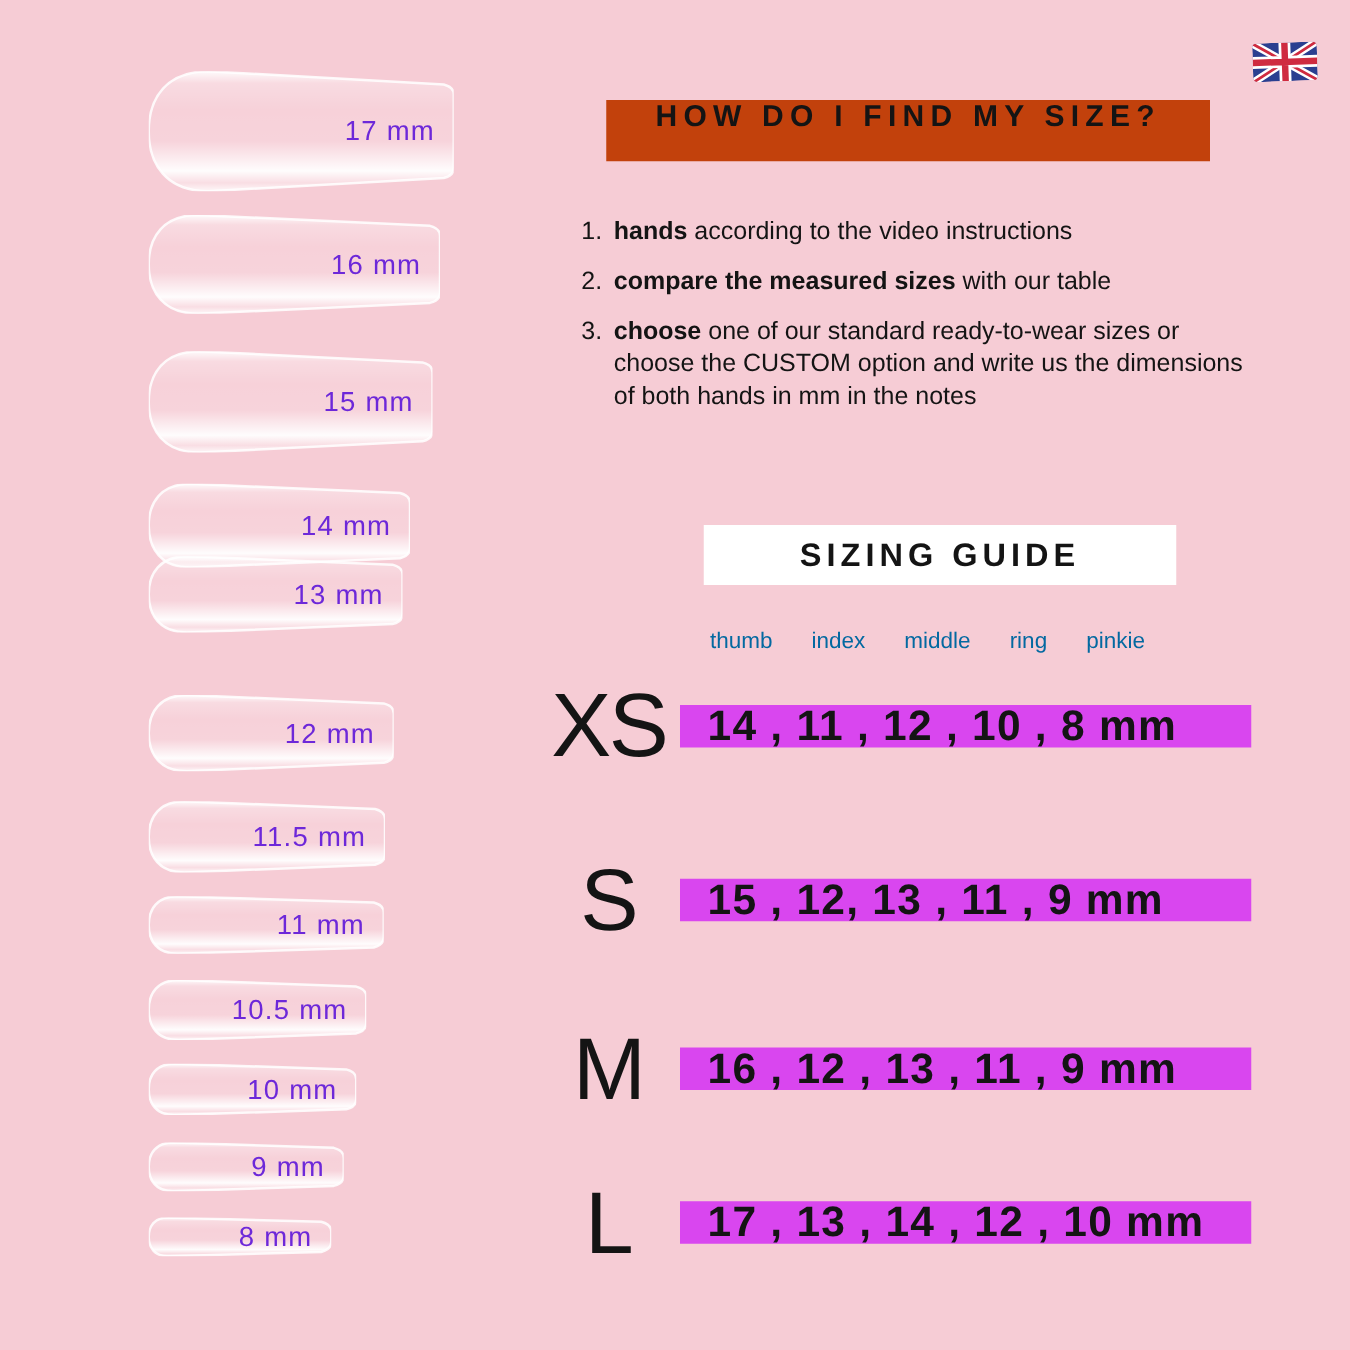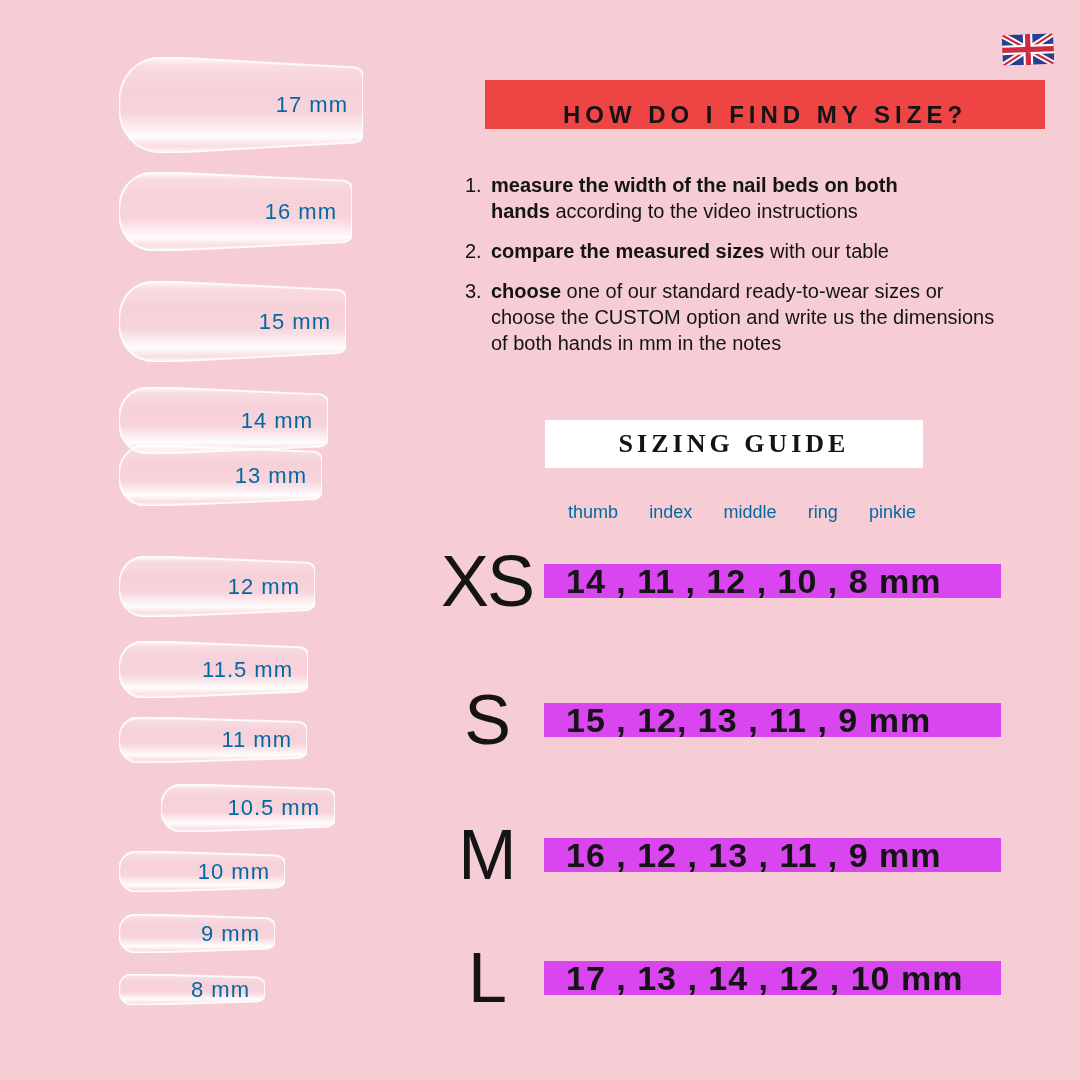--- a/index.html
+++ b/index.html
@@ -10,38 +10,38 @@
     font-family:"Liberation Sans", sans-serif;
     color:#141414;
     overflow:hidden;
   }
   
   .nail{position:absolute;left:119px;}
   .nail svg{display:block;}
   .nail-label{
     position:absolute;right:15px;top:50%;
     transform:translateY(-50%);
-    font-size:22px;font-weight:400;letter-spacing:1px;color:#0369a1;
+    font-size:22px;font-weight:400;letter-spacing:1px;color:#6d28d9;
     white-space:nowrap;
   }
   
   .howto-box{
-    position:absolute;left:485px;top:80px;width:560px;height:49px;
-    background:#ef4444;display:flex;align-items:flex-end;justify-content:center;
+    position:absolute;left:485px;top:80px;width:483px;height:49px;
+    background:#c2410c;display:flex;align-items:flex-start;justify-content:center;
   }
   .howto-title{font-size:24px;font-weight:bold;letter-spacing:5px;white-space:nowrap;}
   .steps{position:absolute;left:465px;top:172px;width:570px;}
   .step{display:flex;margin-bottom:14px;font-size:20px;line-height:26px;}
   .step-number{width:26px;flex:none;}
   .step-text b{font-weight:bold;}
   .step-line{white-space:nowrap;}
   
   .guide-box{
-    position:absolute;left:545px;top:420px;width:378px;height:48px;
-    background:#ffffff;display:flex;align-items:center;justify-content:center;font-family:Liberation Serif, serif;
+    position:absolute;left:563px;top:420px;width:378px;height:48px;
+    background:#ffffff;display:flex;align-items:center;justify-content:center;
   }
   .guide-title{font-size:26px;font-weight:bold;letter-spacing:4px;white-space:nowrap;}
   .finger-row{
     position:absolute;left:568px;top:502px;width:348px;
     display:flex;justify-content:space-between;
     font-size:18px;color:#0369a1;
   }
   .size-row{
     position:absolute;left:430px;width:571px;height:66px;
     display:flex;align-items:center;
@@ -99,21 +99,20 @@
   </svg>
 
   <div class="howto-box">
     <span class="howto-title">HOW DO I FIND MY SIZE?</span>
   </div>
 
   <div class="steps">
       <div class="step">
         <div class="step-number">1.</div>
         <div class="step-text">
-          <div class="step-line"><b>measure the width of the nail beds on both</b></div>
           <div class="step-line"><b>hands</b><span> according to the video instructions</span></div>
         </div>
       </div>
       <div class="step">
         <div class="step-number">2.</div>
         <div class="step-text">
           <div class="step-line"><b>compare the measured sizes</b><span> with our table</span></div>
         </div>
       </div>
       <div class="step">
@@ -203,21 +202,21 @@
         <path d="M 28.5 0 L 181 6.2700000000000005 Q 189 8.27 189 14.27 L 189 42.73 Q 189 48.73 181 50.73 L 28.5 57 C 8.549999999999999 57 0 44.46 0 28.5 C 0 12.540000000000001 8.549999999999999 0 28.5 0 Z" fill="url(#nailGrad)" stroke="rgba(255,255,255,0.85)" stroke-width="2"></path>
       </svg>
       <span class="nail-label">11.5 mm</span>
     </div>
     <div class="nail" style="top: 717px; width: 188px; height: 46px;">
       <svg width="188" height="46" viewBox="0 0 188 46">
         <path d="M 23 0 L 180 5.06 Q 188 7.06 188 13.059999999999999 L 188 32.94 Q 188 38.94 180 40.94 L 23 46 C 6.8999999999999995 46 0 35.88 0 23 C 0 10.12 6.8999999999999995 0 23 0 Z" fill="url(#nailGrad)" stroke="rgba(255,255,255,0.85)" stroke-width="2"></path>
       </svg>
       <span class="nail-label">11 mm</span>
     </div>
-    <div class="nail" style="top: 784px; width: 174px; height: 48px; margin-left: 42px;">
+    <div class="nail" style="top: 784px; width: 174px; height: 48px;">
       <svg width="174" height="48" viewBox="0 0 174 48">
         <path d="M 24 0 L 166 5.28 Q 174 7.28 174 13.280000000000001 L 174 34.72 Q 174 40.72 166 42.72 L 24 48 C 7.199999999999999 48 0 37.44 0 24 C 0 10.56 7.199999999999999 0 24 0 Z" fill="url(#nailGrad)" stroke="rgba(255,255,255,0.85)" stroke-width="2"></path>
       </svg>
       <span class="nail-label">10.5 mm</span>
     </div>
     <div class="nail" style="top: 851px; width: 166px; height: 41px;">
       <svg width="166" height="41" viewBox="0 0 166 41">
         <path d="M 20.5 0 L 158 4.51 Q 166 6.51 166 12.51 L 166 28.490000000000002 Q 166 34.49 158 36.49 L 20.5 41 C 6.1499999999999995 41 0 31.98 0 20.5 C 0 9.02 6.1499999999999995 0 20.5 0 Z" fill="url(#nailGrad)" stroke="rgba(255,255,255,0.85)" stroke-width="2"></path>
       </svg>
       <span class="nail-label">10 mm</span>

